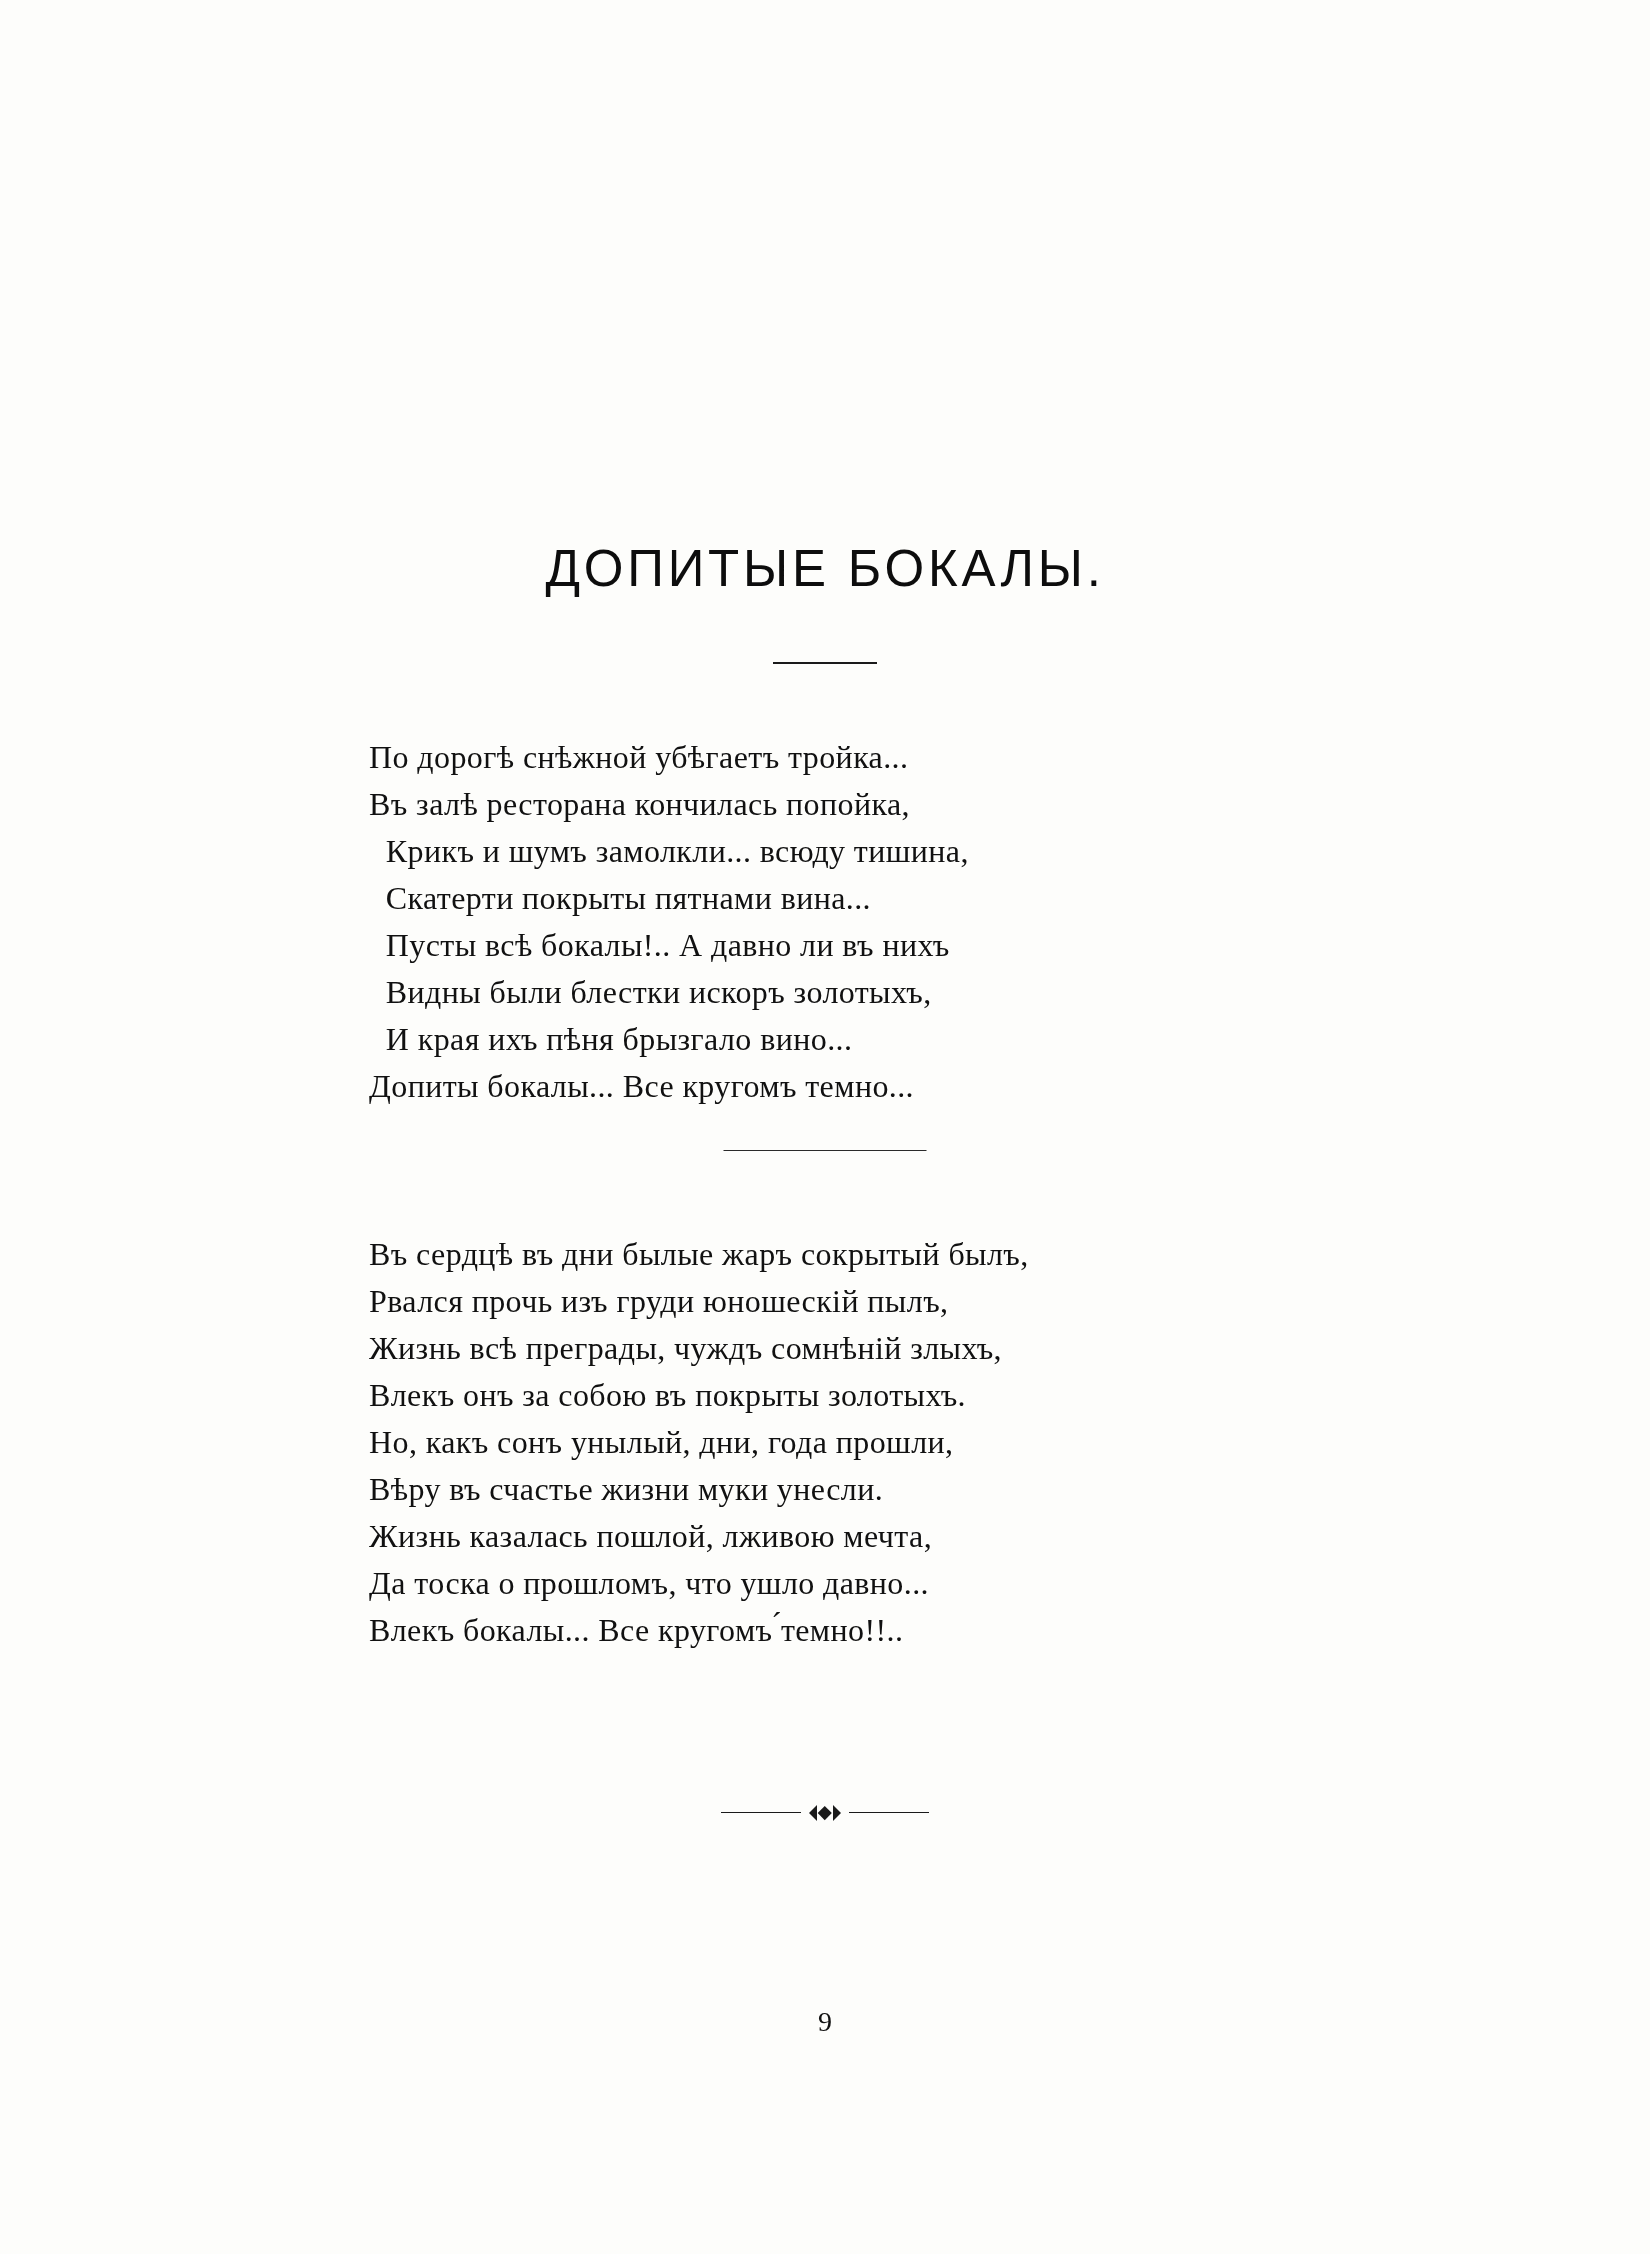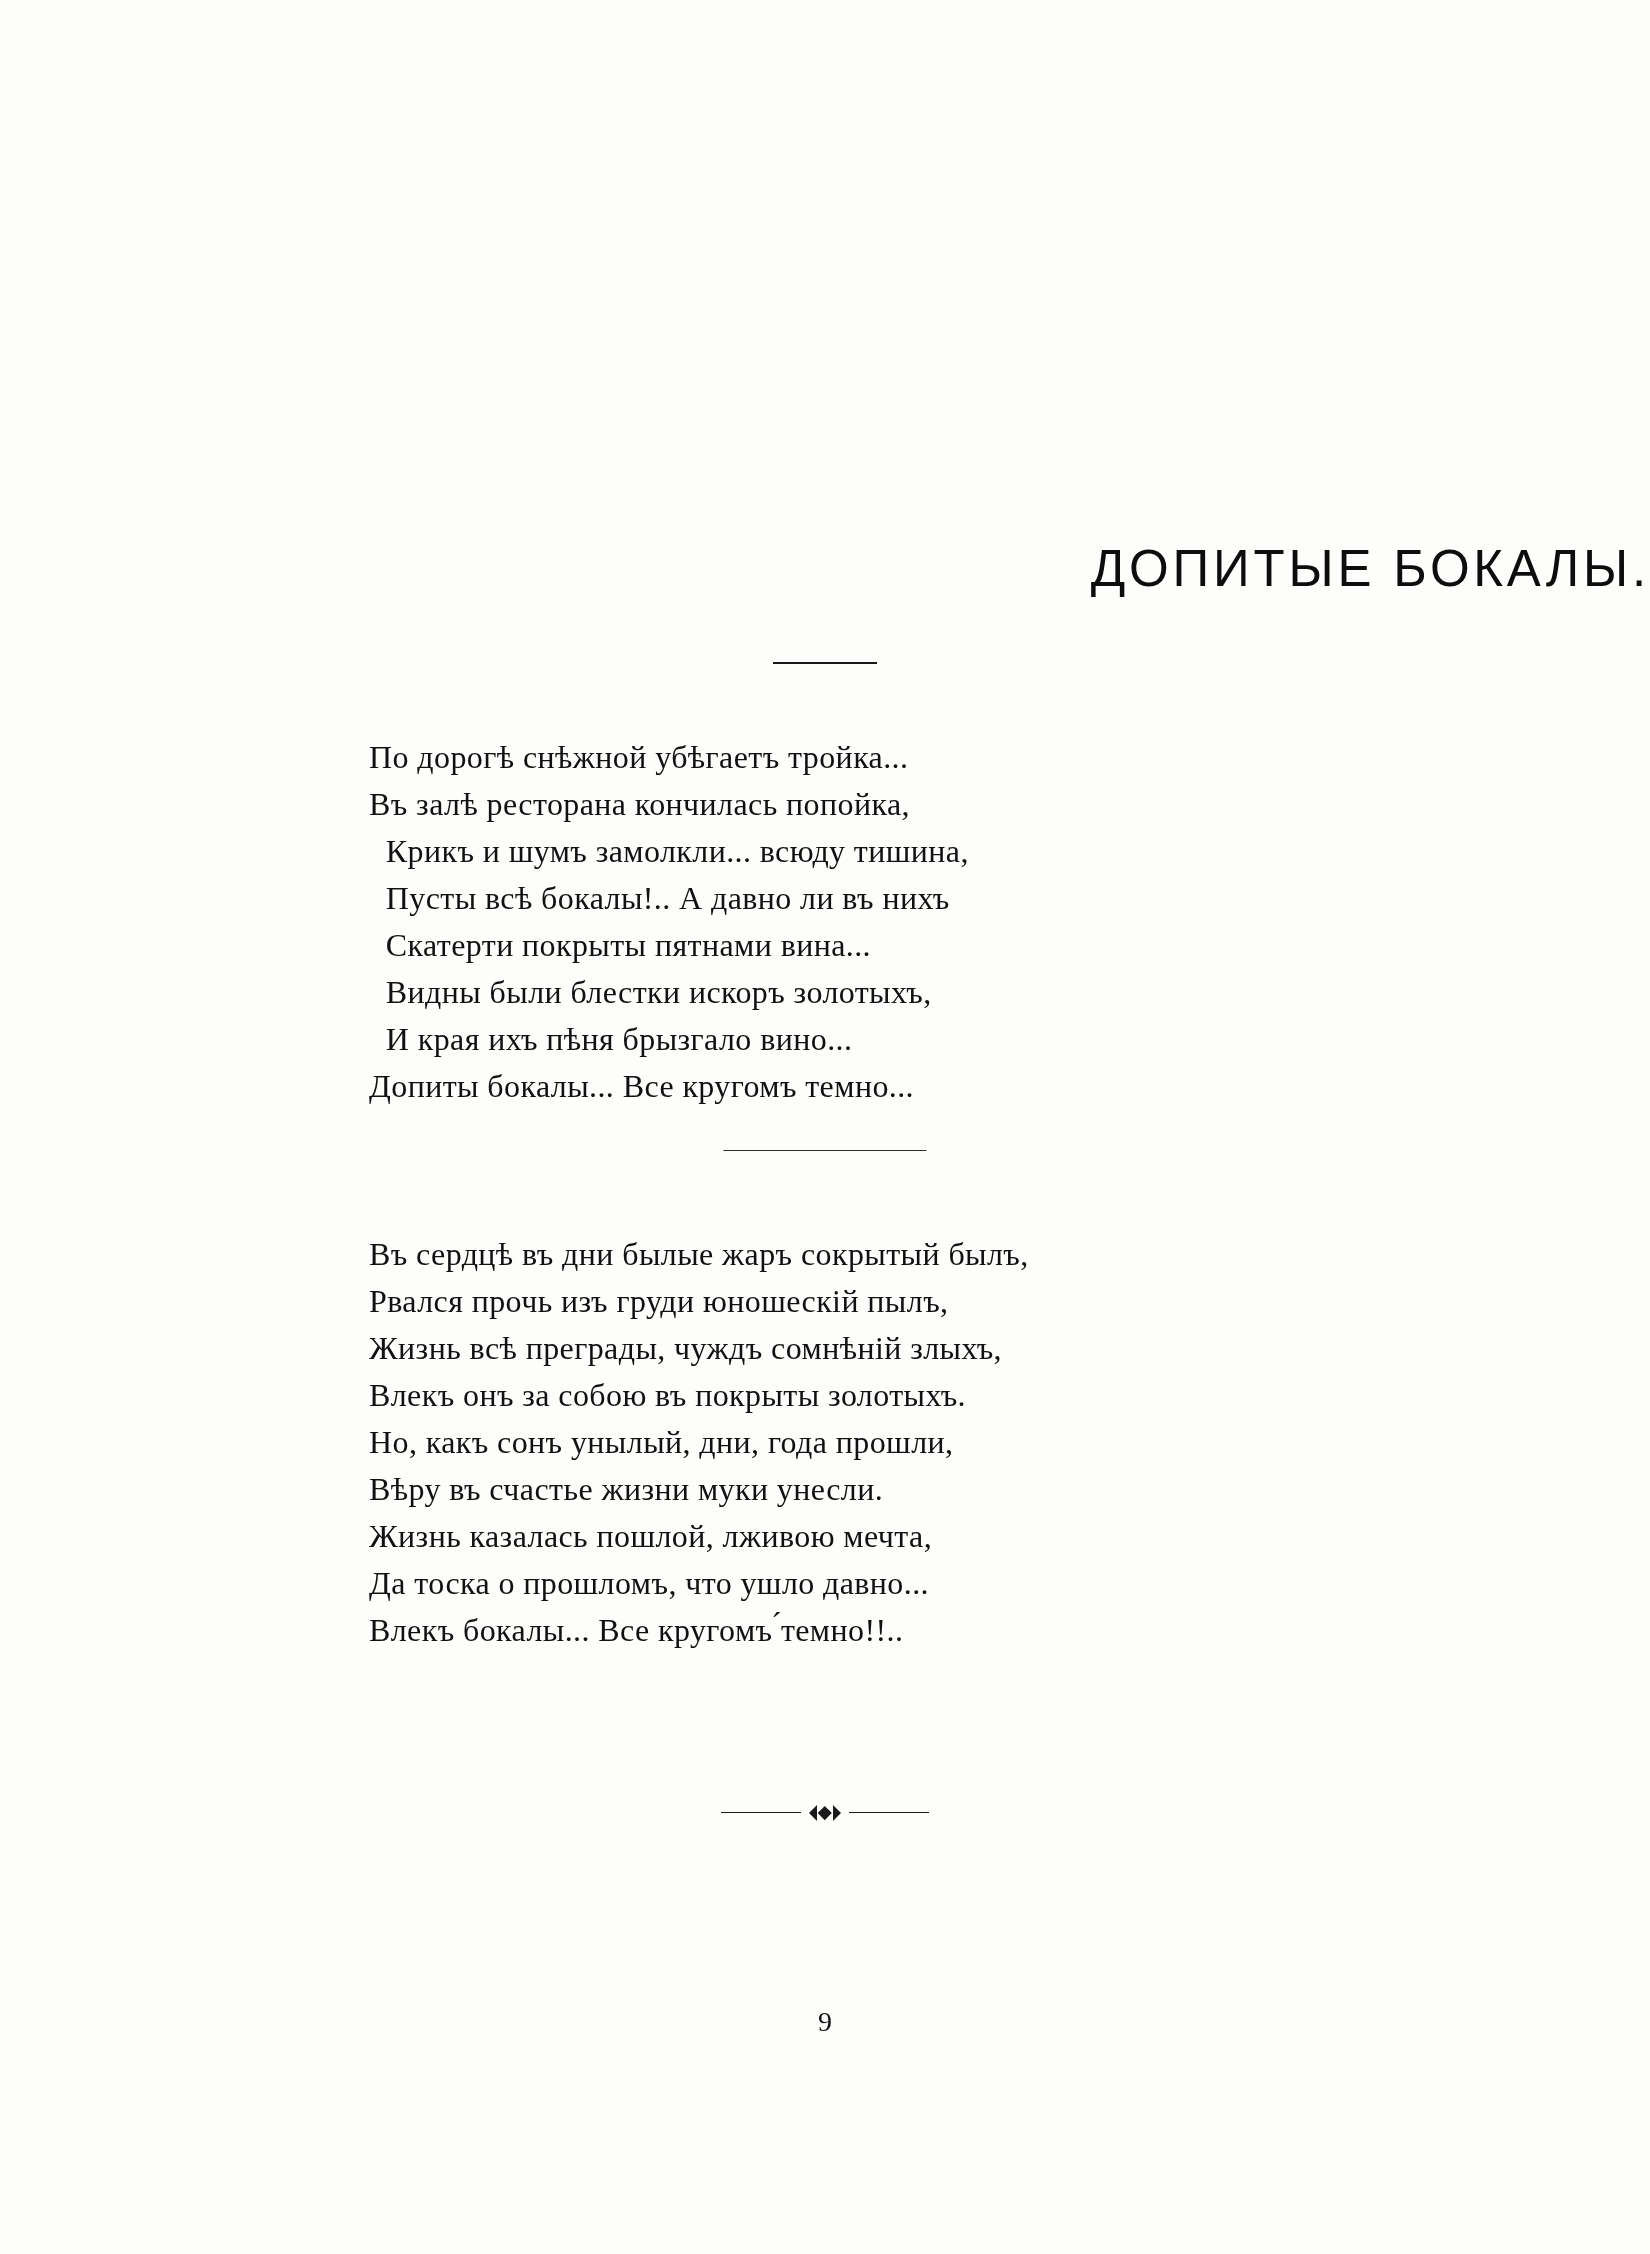--- a/index.html
+++ b/index.html
@@ -20,21 +20,21 @@
     position: absolute;
     inset: 0;
     background: #fdfdfb;
   }
 
   .poem-title {
     position: absolute;
     top: 539px;
     left: 0;
     width: 100%;
-    text-align: right;
+    text-align: center;
     font-size: 51px;
     letter-spacing: 3.8px;
     font-weight: 400;
     color: #0d0d0d;
     font-family: "Liberation Sans", sans-serif;
   }
 
   .rule-short {
     position: absolute;
     top: 662px;
@@ -125,22 +125,22 @@
 <div class="page">
 
   <div class="poem-title">ДОПИТЫЕ БОКАЛЫ.</div>
 
   <div class="rule-short"></div>
 
   <div class="stanza stanza-1">
     <div class="line">По дорогѣ снѣжной убѣгаетъ тройка...</div>
     <div class="line">Въ залѣ ресторана кончилась попойка,</div>
     <div class="line">  Крикъ и шумъ замолкли... всюду тишина,</div>
+    <div class="line">  Скатерти покрыты пятнами вина...</div>
     <div class="line">  Пусты всѣ бокалы!.. А давно ли въ нихъ</div>
-    <div class="line">  Скатерти покрыты пятнами вина...</div>
     <div class="line">  Видны были блестки искоръ золотыхъ,</div>
     <div class="line">  И края ихъ пѣня брызгало вино...</div>
     <div class="line">Допиты бокалы... Все кругомъ темно...</div>
   </div>
 
   <div class="rule-mid"></div>
 
   <div class="stanza stanza-2">
     <div class="line">Въ сердцѣ въ дни былые жаръ сокрытый былъ,</div>
     <div class="line">Рвался прочь изъ груди юношескій пылъ,</div>

